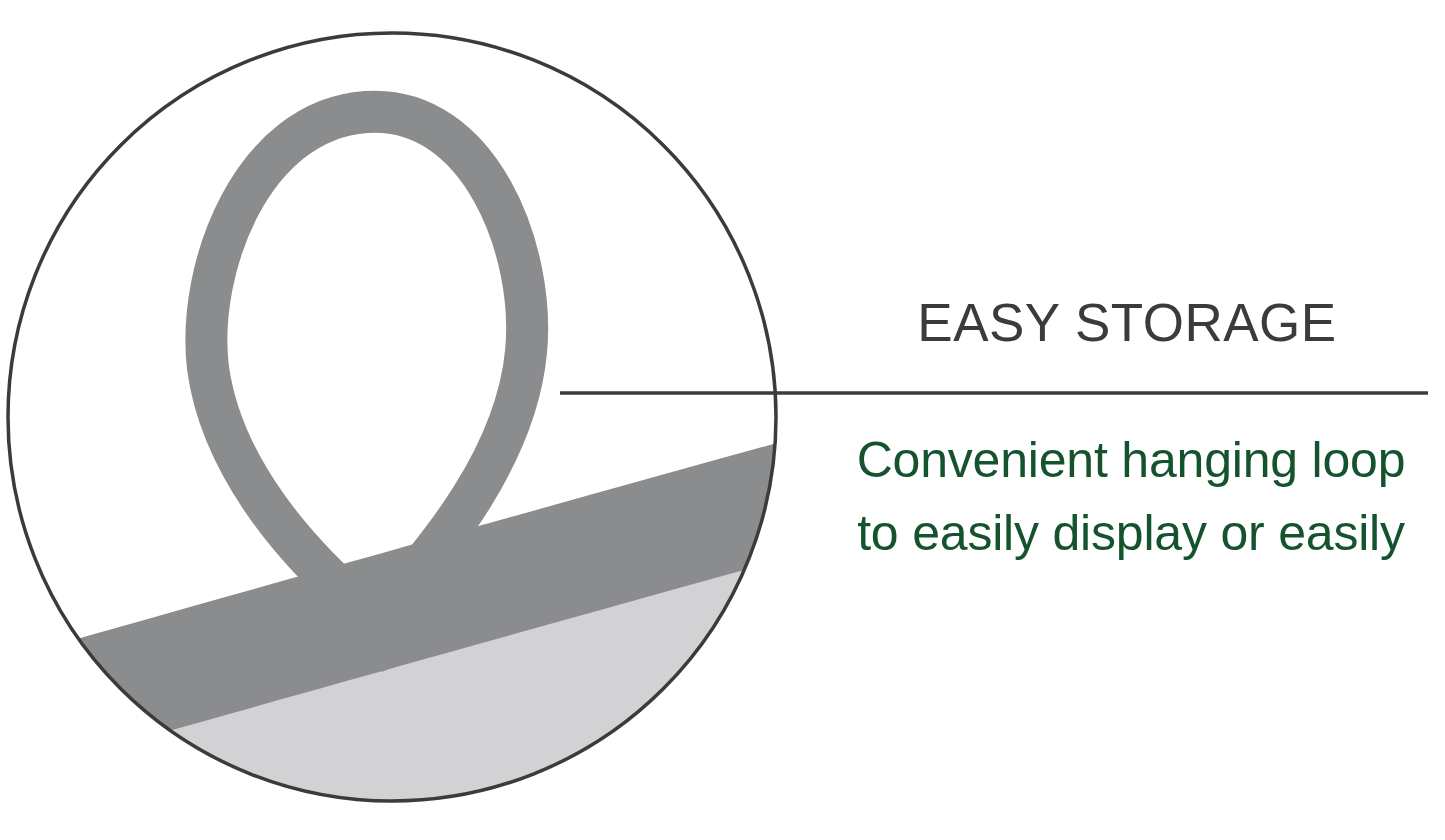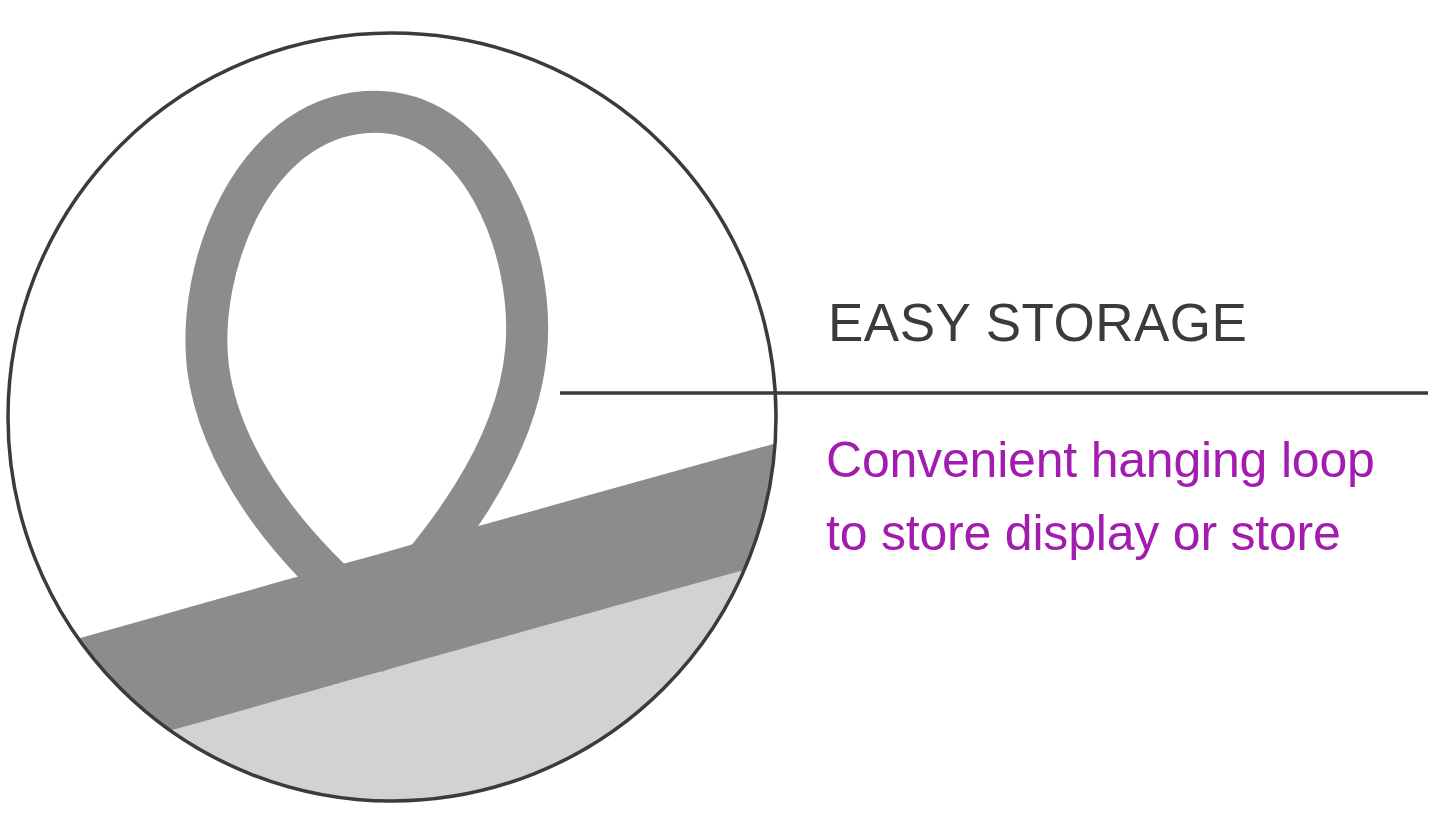--- a/index.html
+++ b/index.html
@@ -7,20 +7,21 @@
     padding: 0;
     background: #ffffff;
   }
   #stage {
     position: relative;
     width: 1445px;
     height: 840px;
     background: #ffffff;
     overflow: hidden;
     font-family: "Liberation Sans", sans-serif;
+    text-align: center;
   }
   #illustration {
     position: absolute;
     left: 0;
     top: 0;
     width: 1445px;
     height: 840px;
   }
   .callout {
     position: absolute;
@@ -41,21 +42,21 @@
   .callout-body {
     position: absolute;
     left: 826px;
     top: 424px;
     width: 610px;
   }
   .callout-line {
     font-family: "Liberation Sans", sans-serif;
     font-size: 50px;
     font-weight: 400;
-    color: #a21caf;
+    color: #14532d;
     line-height: 73px;
     letter-spacing: -0.2px;
     white-space: nowrap;
   }
 </style>
 </head>
 <body>
 
 <div id="stage">
 
@@ -92,16 +93,16 @@
     <line x1="560" y1="393" x2="1428" y2="393" stroke="#3b3b3c" stroke-width="3.5"></line>
 
   </svg>
 
   <div class="callout">
     <div class="callout-title">EASY STORAGE</div>
   </div>
 
   <div class="callout-body">
     <div class="callout-line">Convenient hanging loop</div>
-    <div class="callout-line">to store display or store</div>
+    <div class="callout-line">to easily display or easily</div>
   </div>
 
 </div>
 
 </body></html>

